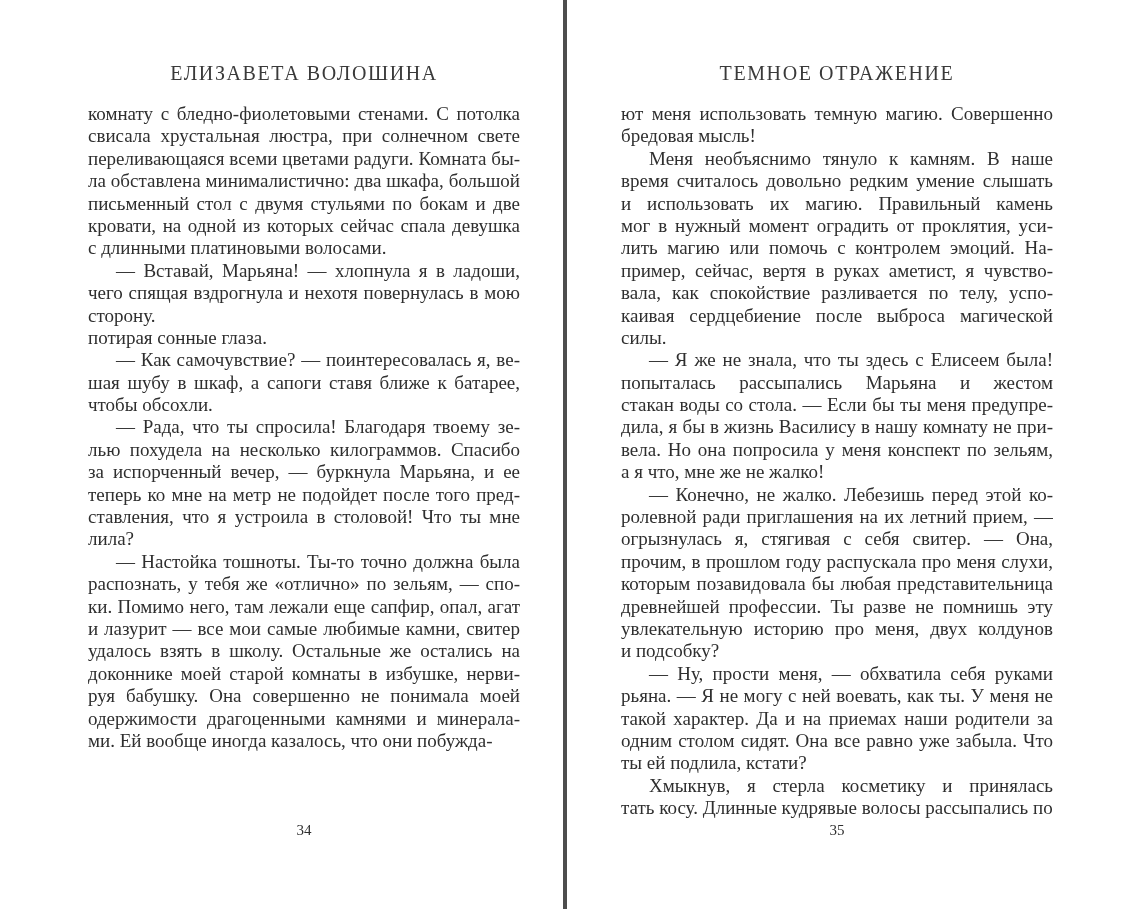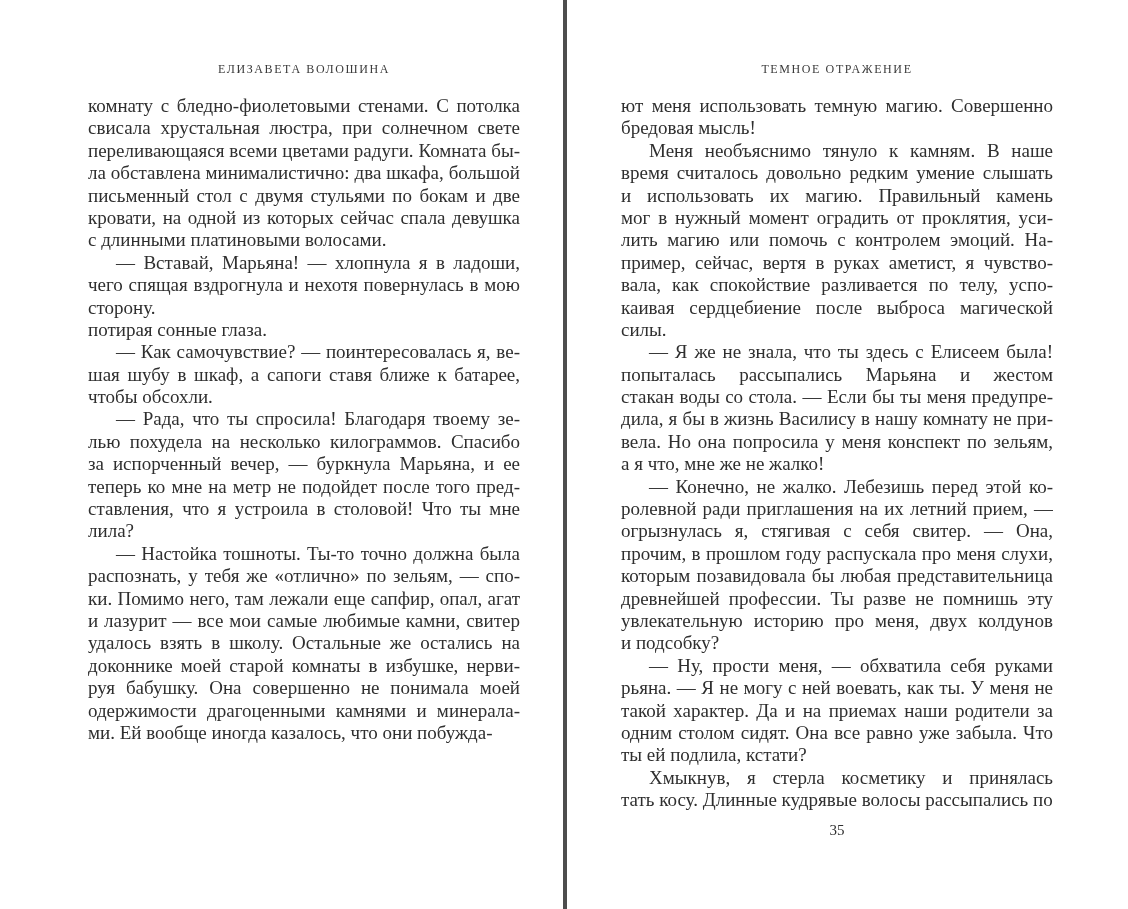--- a/index.html
+++ b/index.html
@@ -29,21 +29,21 @@
   .page {
     position: absolute;
     top: 0;
     width: 432px; height: 909px;
   }
   .page.left  { left: 88px; }
   .page.right { left: 621px; }
   .running-header {
     margin-top: 62px;
     text-align: center;
-    font-size: 12px;
+    font-size: 20px;
     letter-spacing: 1.6px;
     color: var(--header);
     white-space: nowrap;
   }
   .body-text {
     margin-top: 18px;
     color: var(--text);
     font-size: 19px;
   }
   .line {
@@ -108,20 +108,21 @@
           <div class="line">распознать, у тебя же «отлично» по зельям, — спо-</div>
           <div class="line">ки. Помимо него, там лежали еще сапфир, опал, агат</div>
           <div class="line">и лазурит — все мои самые любимые камни, свитер</div>
           <div class="line">удалось взять в школу. Остальные же остались на по-</div>
           <div class="line">доконнике моей старой комнаты в избушке, нерви-</div>
           <div class="line">руя бабушку. Она совершенно не понимала моей</div>
           <div class="line">одержимости драгоценными камнями и минерала-</div>
           <div class="line last">ми. Ей вообще иногда казалось, что они побужда-</div>
         </div>
       </div>
+    <div class="page-number">34</div>
   </div>
 
   <div class="divider"></div>
 
   <div class="page right">
     <div class="running-header">ТЕМНОЕ ОТРАЖЕНИЕ</div>
     <div class="body-text">
         <div class="para">
           <div class="line">ют меня использовать темную магию. Совершенно</div>
           <div class="line last">бредовая мысль!</div>

